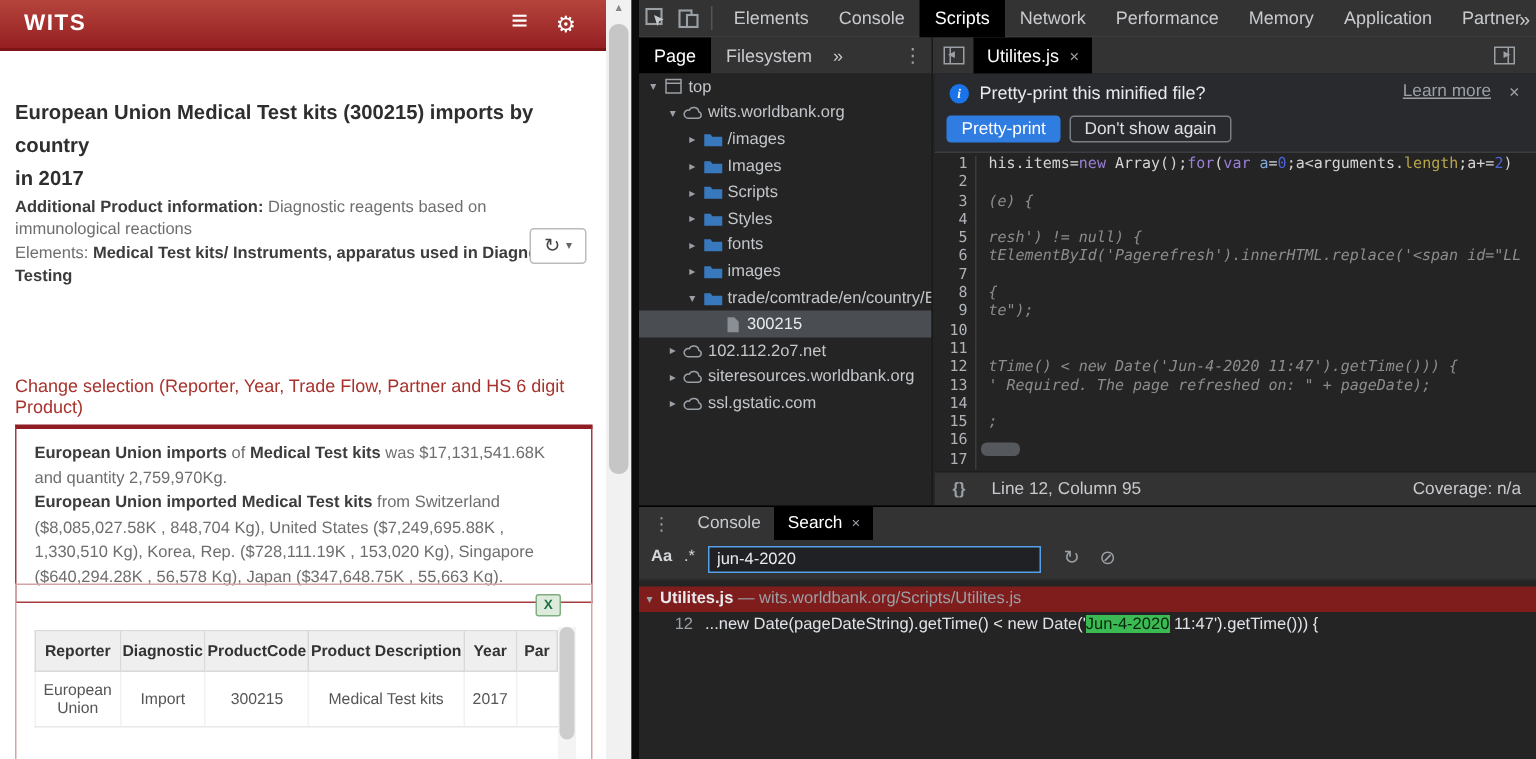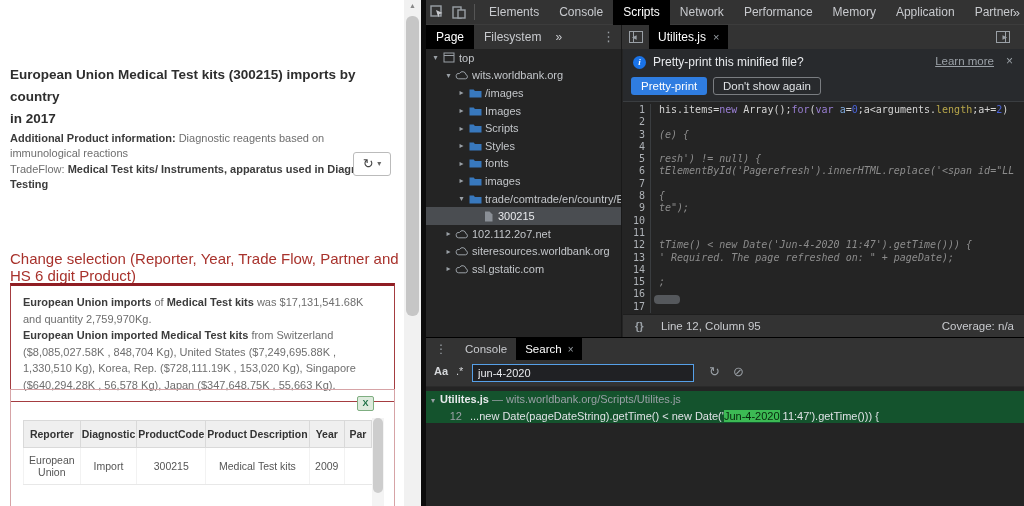--- a/index.html
+++ b/index.html
@@ -21,21 +21,21 @@
   .content { position:absolute; top:34px; left:0; right:17px; bottom:0; padding:30px 16px 0 10px;
              font-size:11px; color:#6e6e6e; line-height:15px; }
   .page-title { font-size:13.5px; font-weight:bold; color:#2e2e2e; line-height:22px; }
   .meta b, .summary-box b { color:#3c3c3c; }
   .meta { margin-top:1px; }
   .red-text { color:#a8322c; }
   .refresh-btn { position:absolute; top:152px; right:30px; width:38px; height:24px; background:#fff;
                  border:1px solid #bbb; border-radius:3px; color:#444; text-align:center;
                  font-size:13px; line-height:22px; cursor:pointer; }
   .refresh-btn .caret { font-size:8px; color:#666; vertical-align:2px; }
-  .change-link { position:absolute; top:250px; left:10px; color:#a8322c; font-size:15px; text-decoration:none; }
+  .change-link { position:absolute; top:250px; left:10px; color:#a8322c; font-size:12px; text-decoration:none; }
   .summary-box { position:absolute; top:283px; left:10px; right:26px; background:#fff;
                  border:1px solid #a43c40; border-top:3px solid #8f1d23; padding:8px 12px;
                  font-size:11px; line-height:16.5px; color:#6e6e6e; }
   .data-card { position:absolute; top:389px; left:10px; right:26px; height:220px;
                border:1px solid #d6a3a6; padding:6px 10px; }
   .excel-btn { position:absolute; top:6px; right:20px; width:17px; height:15px; background:#ddebdd;
                border:1px solid #7fae81; border-radius:2px; color:#1e7145; font-size:9px; font-weight:bold;
                text-align:center; line-height:13px; cursor:pointer; }
   .wits-table { position:absolute; top:30px; left:12px; right:22px; border-collapse:collapse;
                 font-size:10.5px; color:#555; }
@@ -123,43 +123,48 @@
   .drawer-tab { padding:0 9px; line-height:22px; font-size:11.5px; cursor:pointer; }
   .drawer-tab.sel { background:#000; color:#fff; }
   .drawer-tab .x { color:#9aa0a6; margin-left:6px; font-size:10px; }
   .search-bar { position:absolute; top:22px; left:0; right:0; height:27px; background:#333; border-bottom:1px solid #2a2a2a; }
   .aa { position:absolute; left:8px; top:5px; font-size:11px; font-weight:bold; color:#d5d7da; cursor:pointer; }
   .regex { position:absolute; left:30px; top:5px; font-size:11px; color:#d5d7da; cursor:pointer; }
   .search-input { position:absolute; left:46px; top:4px; width:222px; height:18px; background:#202124;
                   border:1px solid #56a0e8; color:#e8eaed; font-size:11px; padding:0 5px;
                   font-family:inherit; outline:none; }
   .sb-ico { position:absolute; top:4px; font-size:13px; color:#9aa0a6; cursor:pointer; }
-  .result-head { position:absolute; top:53px; left:0; right:0; height:32px; background:#14532d;
+  .result-head { position:absolute; top:53px; left:0; right:0; height:17px; background:#7f1d1d;
                  line-height:17px; font-size:11px; white-space:nowrap; overflow:hidden; cursor:pointer; }
   .result-head .tw2 { color:#9aa0a6; font-size:8px; padding:0 5px; }
   .result-head b { color:#e8eaed; }
   .result-head .path { color:#9aa0a6; }
   .result-row { position:absolute; top:70px; left:0; right:0; height:17px; line-height:17px;
                 font-size:11px; white-space:nowrap; overflow:hidden; cursor:pointer; }
   .result-row .rno { display:inline-block; width:22px; margin-left:14px; color:#9aa0a6; text-align:right; }
   .result-row .rtxt { color:#dfe2e6; margin-left:8px; }
   .hl-green { background:#3cba54; color:#07270c; }
 </style>
 </head>
 <body>
 
 <div class="browser">
+  <div class="wits-bar">
+    <span class="wits-brand">WITS</span>
+    <span class="wits-burger">≡</span>
+    <span class="wits-gear">⚙</span>
+  </div>
 
   <div class="content">
     <div class="page-title">
       <span>European Union Medical Test kits (300215) imports by country</span><br>
       <span>in 2017</span>
     </div>
     <p class="meta"><b>Additional Product information:</b><span> Diagnostic reagents based on immunological reactions</span></p>
-    <p class="meta"><span>TradeFlow: </span><b>Medical Test kits/ Instruments, apparatus used in Diagnostic Testing</b></p>
+    <p class="meta"><span>Elements: </span><b>Medical Test kits/ Instruments, apparatus used in Diagnostic Testing</b></p>
   </div>
 
   <div class="refresh-btn">
     <span>↻</span>
     <span class="caret">▾</span>
   </div>
 
   <a class="change-link" href="#">Change selection (Reporter, Year, Trade Flow, Partner and HS 6 digit Product)</a>
 
   <div class="summary-box">
@@ -179,21 +184,21 @@
             <th style="width: 46px;">Year</th>
             <th style="width: 38px;">Par</th>
           </tr>
         </thead>
       <tbody id="tbl-body">
           <tr>
             <td>European Union</td>
             <td>Import</td>
             <td>300215</td>
             <td>Medical Test kits</td>
-            <td>2009</td>
+            <td>2017</td>
             <td></td>
           </tr>
         </tbody>
     </table>
     <div class="tbl-scroll">
         <div class="tbl-thumb"></div>
       </div>
   </div>
 
   <div class="page-scrollbar">

